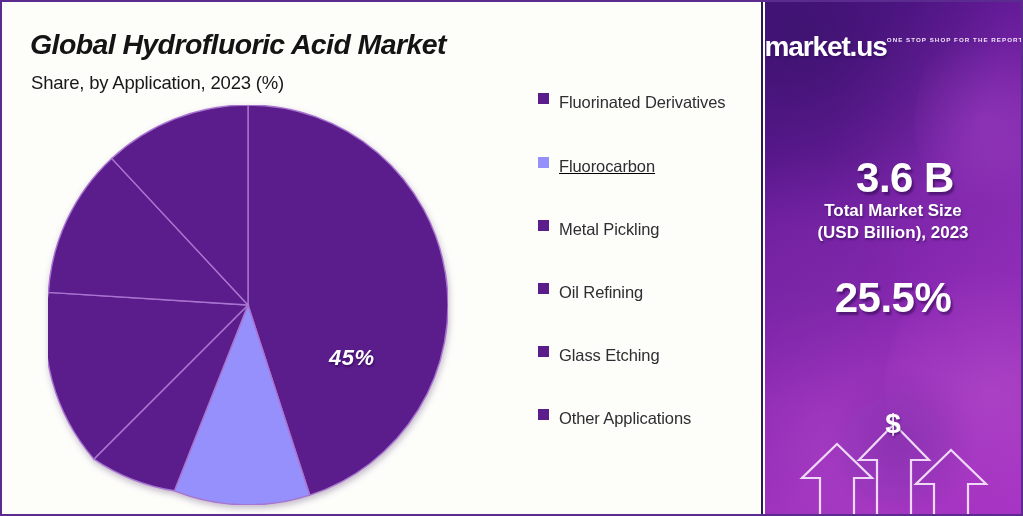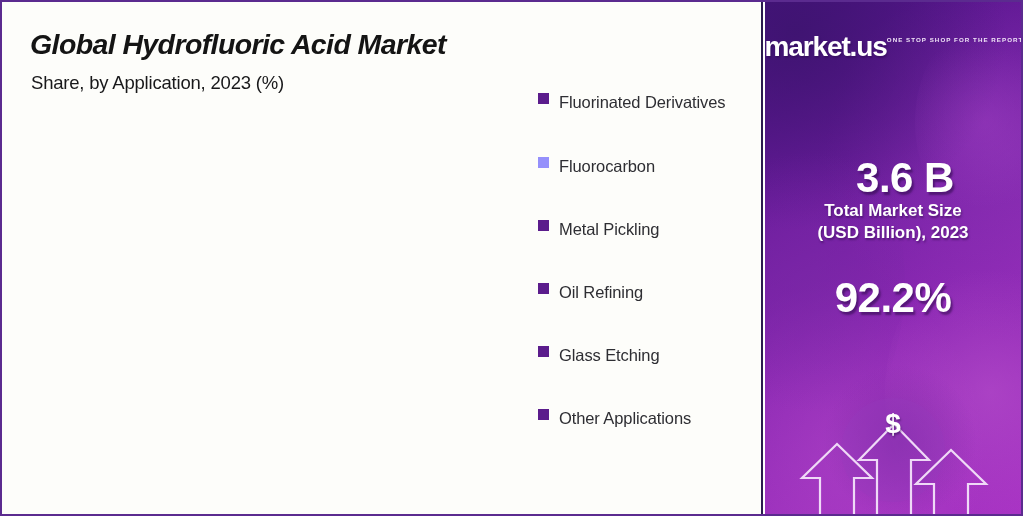--- a/index.html
+++ b/index.html
@@ -129,29 +129,46 @@
 </head>
 <body>
 
 <div id="infographic">
 
   <div id="chart-panel">
 
     <div id="page-title">Global Hydrofluoric Acid Market</div>
     <div id="page-subtitle">Share, by Application, 2023 (%)</div>
 
+    <div id="pie-wrap">
+      <svg id="pie-svg" viewBox="0 0 400 400">
+
+        <path d="M200,200 L200,0 A200,200 0 0,1 261.8,390.2 Z" fill="#5B1C8C" stroke="#A874D0" stroke-width="1.4"></path>
+
+        <path d="M200,200 L261.8,390.2 A200,200 0 0,1 126.4,385.8 Z" fill="#9590FB" stroke="#A874D0" stroke-width="1.4"></path>
+
+        <path d="M200,200 L126.4,385.8 A200,200 0 0,1 45.9,354.1 Z" fill="#5B1C8C" stroke="#A874D0" stroke-width="1.4"></path>
+
+        <path d="M200,200 L45.9,354.1 A200,200 0 0,1 0.4,187.4 Z" fill="#5B1C8C" stroke="#A874D0" stroke-width="1.4"></path>
+
+        <path d="M200,200 L0.4,187.4 A200,200 0 0,1 63.7,53.4 Z" fill="#5B1C8C" stroke="#A874D0" stroke-width="1.4"></path>
+
+        <path d="M200,200 L63.7,53.4 A200,200 0 0,1 200,0 Z" fill="#5B1C8C" stroke="#A874D0" stroke-width="1.4"></path>
+      </svg>
+      <div id="pie-label-45">45%</div>
+    </div>
 
     <div id="legend">
 
       <div class="legend-item" style="top:0px;left:0px;">
         <span class="legend-swatch" style="background:#5B1C8C;"></span>
         <span class="legend-label">Fluorinated Derivatives</span>
       </div>
 
-      <div class="legend-item" style="top:64px;left:0px;">
+      <div class="legend-item" style="top:64px;left:0px;text-decoration:underline;">
         <span class="legend-swatch" style="background:#9590FB;"></span>
         <span class="legend-label">Fluorocarbon</span>
       </div>
 
       <div class="legend-item" style="top:127px;left:0px;">
         <span class="legend-swatch" style="background:#5B1C8C;"></span>
         <span class="legend-label">Metal Pickling</span>
       </div>
 
       <div class="legend-item" style="top:190px;left:0px;">
@@ -190,21 +207,21 @@
         <div id="logo-tagline">ONE STOP SHOP FOR THE REPORTS</div>
       </div>
     </div>
 
     <div class="stat-value" id="stat-size-value">3.6 B</div>
     <div class="stat-caption" id="stat-size-caption">
       <span>Total Market Size</span><br>
       <span>(USD Billion), 2023</span>
     </div>
 
-    <div class="stat-value" id="stat-cagr-value">92.2%</div>
+    <div class="stat-value" id="stat-cagr-value">25.5%</div>
 
     <div id="growth-graphic">
       <svg id="growth-svg" viewBox="0 0 256 124">
         <circle cx="128" cy="56" r="52" fill="rgba(150,60,190,0.30)"></circle>
 
         <path fill="none" stroke="#efd9f7" stroke-width="2.2" d="M55 124 L55 84 L37 84 L72 50 L107 84 L89 84 L89 124"></path>
 
         <path fill="none" stroke="#efd9f7" stroke-width="2.2" d="M112 124 L112 66 L94 66 L129 30 L164 66 L146 66 L146 124"></path>
 
         <path fill="none" stroke="#efd9f7" stroke-width="2.2" d="M169 124 L169 90 L151 90 L186 56 L221 90 L203 90 L203 124"></path>

